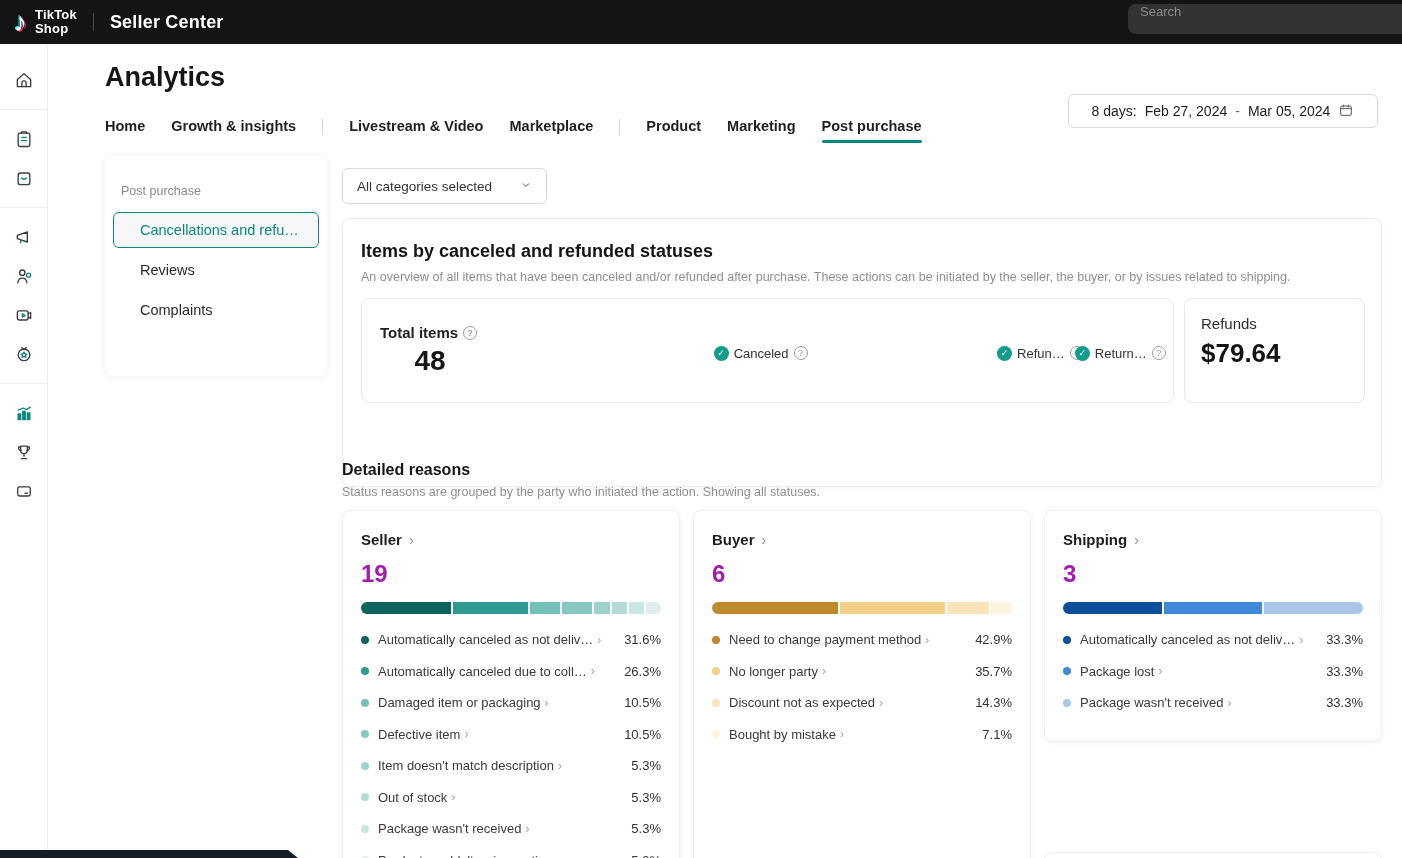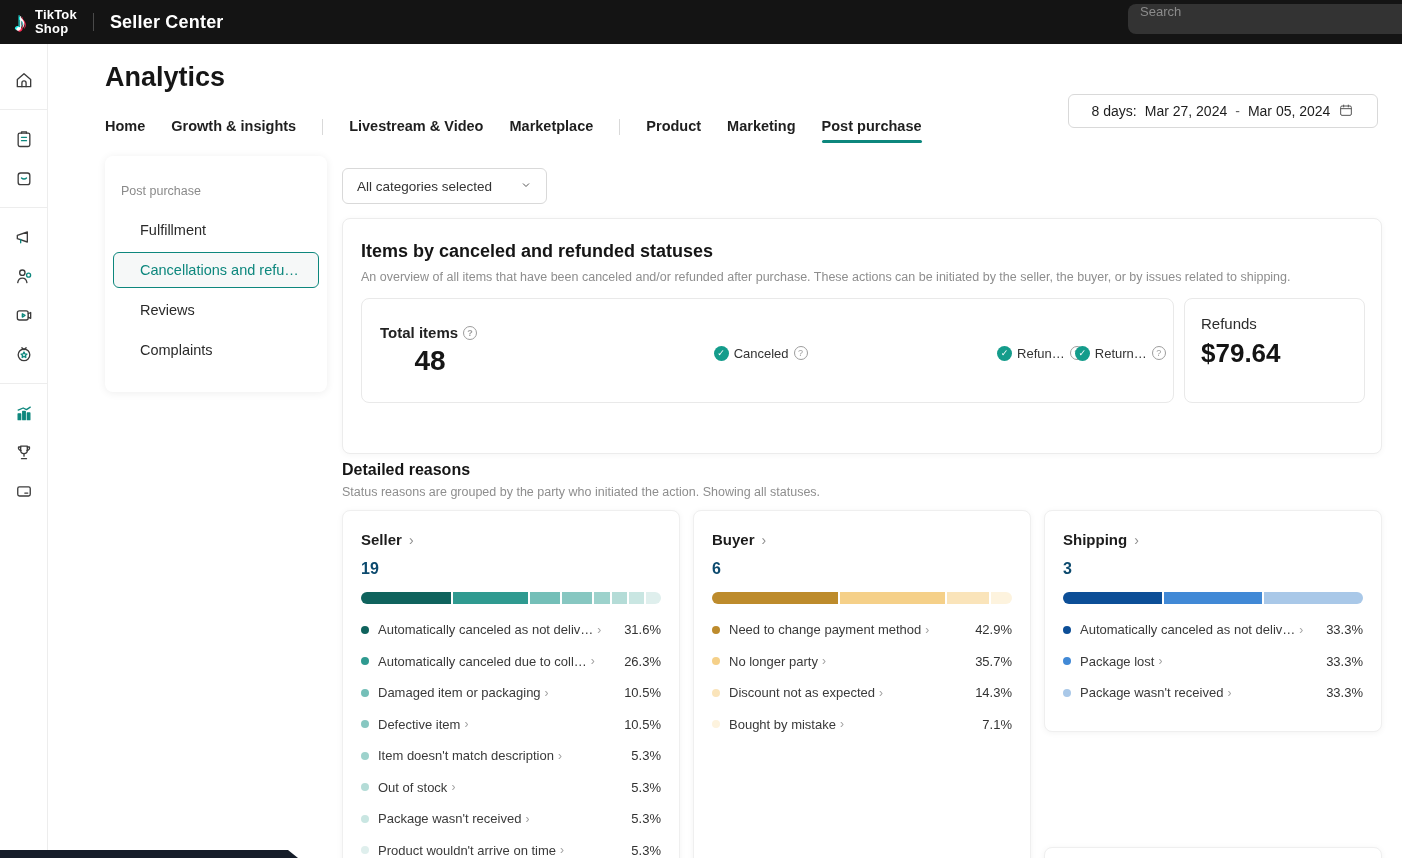--- a/index.html
+++ b/index.html
@@ -51,21 +51,21 @@
   .subnav-group { font-size:12.5px; color:#8a8a8a; padding:0 8px 14px; }
   .subnav-item { font-size:14.5px; color:#2a2a2a; padding:9px 8px 9px 26px; cursor:pointer; border:1.5px solid transparent; border-radius:6px; margin-bottom:4px; }
   .subnav-item.selected { border-color:#0d877d; color:#0d877d; background:#f6f8f8; }
 
   
   .cat-dropdown { position:absolute; left:342px; top:168px; width:205px; height:36px; border:1px solid #d9d9d9;
     border-radius:6px; display:flex; align-items:center; justify-content:space-between; padding:0 14px; font-size:13.5px; color:#333; cursor:pointer; background:#fff; }
   .chev-down svg { width:12px; height:12px; stroke:#555; fill:none; stroke-width:2; }
 
   
-  .overview-card { position:absolute; left:342px; top:218px; width:1040px; height:236px; background:#fff;
+  .overview-card { position:absolute; left:342px; top:218px; width:1040px; height:269px; background:#fff;
     border:1px solid #ececec; border-radius:8px; box-shadow:0 1px 6px rgba(0,0,0,.04); padding:22px 16px 28px 18px; }
   .ov-title { font-size:18px; font-weight:700; color:#151515; }
   .ov-desc { font-size:12.5px; color:#8e8e8e; margin-top:8px; }
   .ov-row { display:flex; gap:10px; margin-top:14px; }
   .inner-card { border:1px solid #e9e9e9; border-radius:8px; background:#fff; }
   .totals-card { flex:1; height:105px; display:flex; align-items:center; padding:0 18px; }
   .totals-left { width:132px; }
   .totals-label { font-size:15px; font-weight:700; color:#222; display:flex; align-items:center; gap:5px; }
   .totals-value { font-size:28px; font-weight:700; color:#161616; margin-top:4px; text-align:center; width:100px; }
   .barzone { flex:1; padding-left:16px; }
@@ -84,21 +84,21 @@
   .refunds-value { font-size:26px; font-weight:700; color:#141414; margin-top:6px; }
 
   
   .detailed-title { position:absolute; left:342px; top:461px; font-size:16px; font-weight:700; color:#151515; }
   .detailed-desc { position:absolute; left:342px; top:485px; font-size:12.5px; color:#8e8e8e; }
   .groups { position:absolute; left:342px; top:510px; width:1040px; display:grid; grid-template-columns:338px 338px 338px; gap:12px 13px; align-items:start; }
   .group-card { background:#fff; border:1px solid #efefef; border-radius:8px; box-shadow:0 1px 6px rgba(0,0,0,.05); padding:20px 18px 14px; }
   .group-card.tall { height:600px; }
   .group-title { font-size:15px; font-weight:700; color:#1c1c1c; display:flex; align-items:center; gap:7px; cursor:pointer; }
   .group-chev { color:#8f8f8f; font-size:14px; font-weight:400; }
-  .group-count { font-size:16px; font-weight:700; color:#0c4a6e; margin-top:12px; }
+  .group-count { font-size:24px; font-weight:700; color:#a21caf; margin-top:12px; }
   .group-bar { display:flex; height:12px; margin-top:14px; }
   .g-seg { height:12px; margin-right:2px; }
   .g-seg:first-child { border-radius:6px 0 0 6px; }
   .g-seg:last-child { border-radius:0 6px 6px 0; margin-right:0; }
   .reasons { margin-top:18px; }
   .reason-row { display:flex; align-items:center; font-size:13px; color:#3a3a3a; margin-bottom:16.5px; cursor:pointer; white-space:nowrap; }
   .dot { width:8px; height:8px; border-radius:50%; flex:none; margin-right:9px; }
   .r-chev { color:#a3a3a3; font-size:12px; margin-left:4px; }
   .r-pct { margin-left:auto; color:#333; }
 
@@ -194,21 +194,21 @@
       <svg viewBox="0 0 24 24">
           <rect x="4.5" y="7" width="15" height="11" rx="2"></rect>
           <path d="M13 14.5h3.5"></path>
         </svg>
     </div>
   </div>
 
   <div class="page-title">Analytics</div>
   <div class="date-picker">
     <span>8 days:</span>
-    <span>Mar 27, 2024</span>
+    <span>Feb 27, 2024</span>
     <span class="sep">-</span>
     <span>Mar 05, 2024</span>
     <span class="cal-icon">
       <svg viewBox="0 0 24 24">
           <rect x="4" y="6" width="16" height="14" rx="2"></rect>
           <path d="M4 10h16M8.5 4v4M15.5 4v4"></path>
         </svg>
     </span>
   </div>
 
@@ -219,21 +219,20 @@
     <div class="tab">Livestream &amp; Video</div>
     <div class="tab">Marketplace</div>
     <div class="tab-div"></div>
     <div class="tab">Product</div>
     <div class="tab">Marketing</div>
     <div class="tab active">Post purchase</div>
   </div>
 
   <div class="subnav">
     <div class="subnav-group">Post purchase</div>
-    <div class="subnav-item">Fulfillment</div>
     <div class="subnav-item selected">Cancellations and refu…</div>
     <div class="subnav-item">Reviews</div>
     <div class="subnav-item">Complaints</div>
   </div>
 
   <div class="cat-dropdown">
     <span>All categories selected</span>
     <span class="chev-down">
       <svg viewBox="0 0 24 24">
           <path d="M6 9l6 6 6-6"></path>

